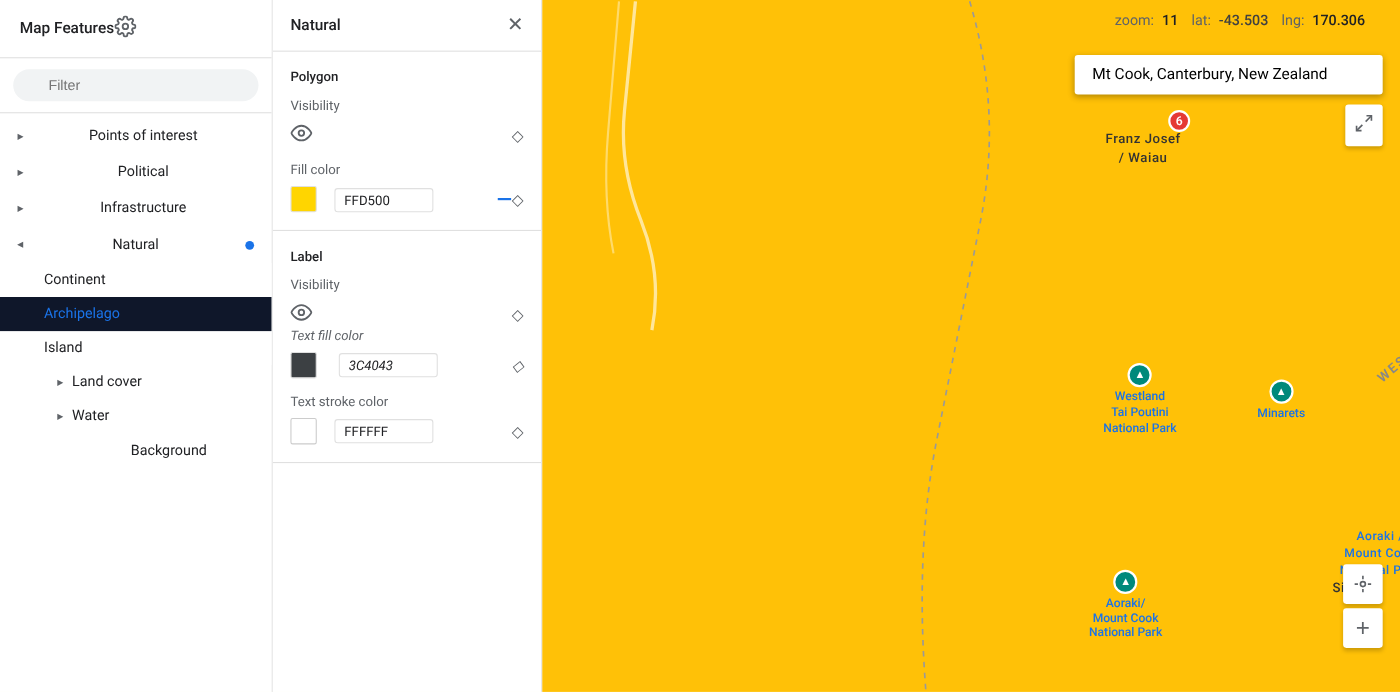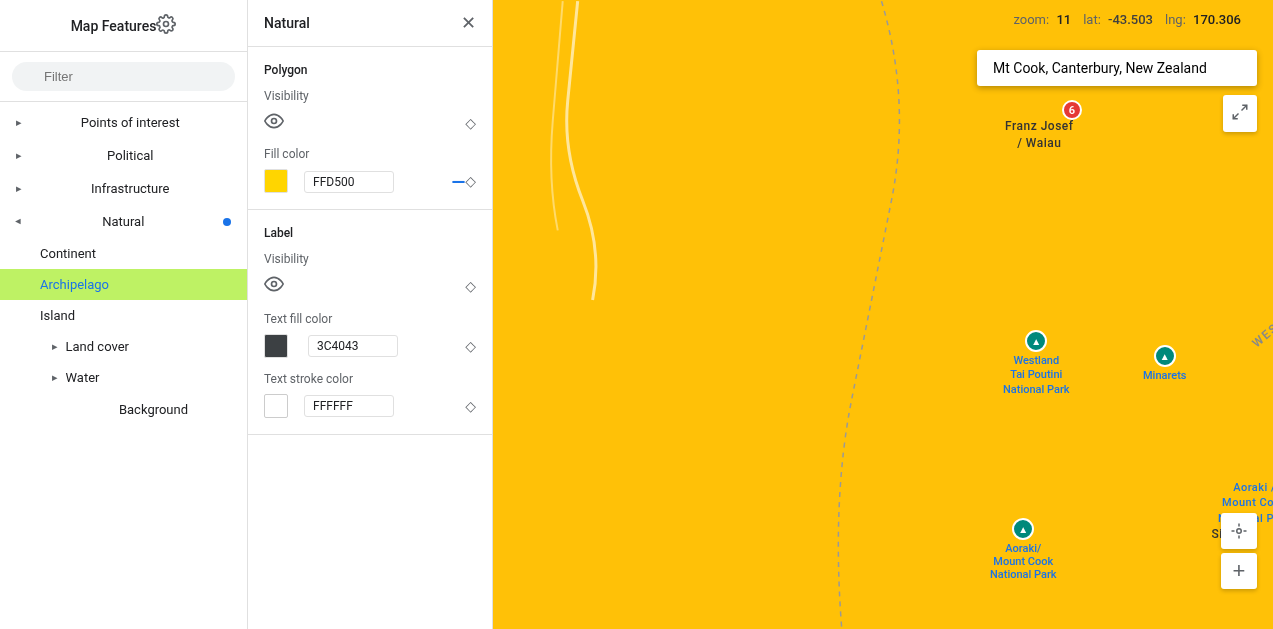--- a/index.html
+++ b/index.html
@@ -12,21 +12,21 @@
       background: #fff;
       border-right: 1px solid #e0e0e0;
       display: flex;
       flex-direction: column;
       height: 100%;
       overflow-y: auto;
     }
     .sidebar-header {
       display: flex;
       align-items: center;
-      justify-content: center;
+      justify-content: flex-start;
       padding: 14px 18px;
       border-bottom: 1px solid #e0e0e0;
     }
     .sidebar-title {
       font-size: 14px;
       font-weight: 500;
       color: #202124;
     }
     .sidebar-gear {
       color: #5f6368;
@@ -87,21 +87,21 @@
     }
     .sub-items { background: #fff; }
     .sub-item {
       display: flex;
       align-items: center;
       padding: 8px 16px 8px 40px;
       cursor: pointer;
       color: #202124;
       font-size: 13px;
     }
-    .sub-item.active { background: #bef264; color: #1a73e8; }
+    .sub-item.active { background: #0f172a; color: #1a73e8; }
     .sub-sub-item {
       padding: 8px 16px 8px 52px;
       cursor: pointer;
       color: #202124;
       font-size: 13px;
       display: flex;
       align-items: center;
     }
     .sub-sub-item .chevron {
       color: #5f6368;
@@ -440,21 +440,21 @@
     <div class="visibility-row">
       <span class="eye-icon">
         <svg width="20" height="20" viewBox="0 0 24 24" fill="none" stroke="#5f6368" stroke-width="2">
             <path d="M1 12s4-8 11-8 11 8 11 8-4 8-11 8-11-8-11-8z"></path>
             <circle cx="12" cy="12" r="3"></circle>
           </svg>
       </span>
       <span class="diamond-icon">◇</span>
     </div>
 
-    <div style="margin-top: 14px;">
+    <div style=" font-style: italic;">
       <div class="field-label">Text fill color</div>
       <div class="color-field-wrapper">
         <div style="display:flex; align-items:center; gap:12px;">
           <div class="color-swatch" style="background: #3C4043;"></div>
           <span class="color-value">3C4043</span>
         </div>
         <span class="diamond-icon">◇</span>
       </div>
     </div>
 

